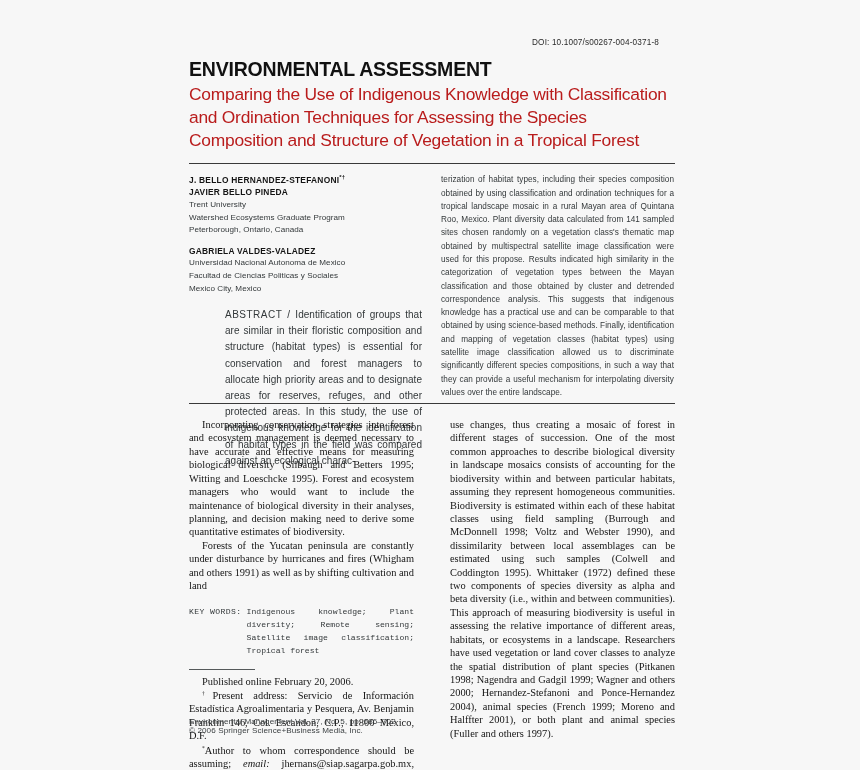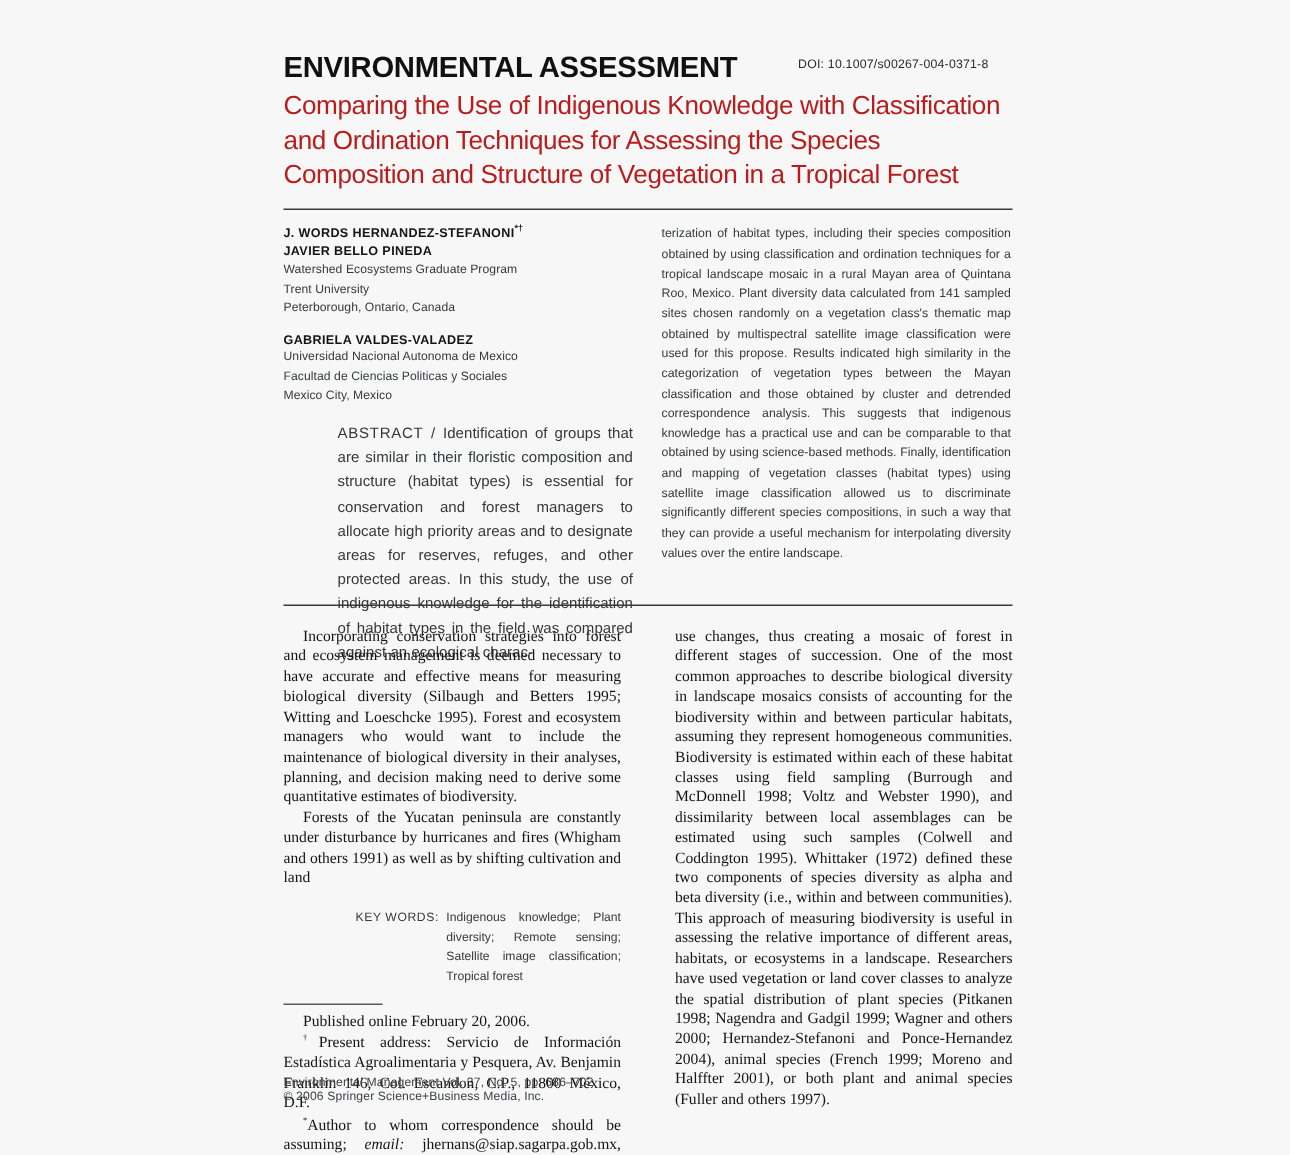--- a/index.html
+++ b/index.html
@@ -33,21 +33,21 @@
     color: #2a2a2a;
     white-space: nowrap;
   }
 
   .journal-section {
     font-family: "Liberation Sans", sans-serif;
     font-weight: bold;
     font-size: 19.5px;
     letter-spacing: -0.2px;
     margin: 0;
-    padding-top: 34px;
+    padding-top: 58px;
     line-height: 1.15;
     color: #111;
   }
 
   .article-title {
     font-family: "Liberation Sans", sans-serif;
     font-weight: normal;
     font-size: 17.4px;
     line-height: 1.32;
     margin: 3px 0 0 0;
@@ -150,28 +150,27 @@
     text-indent: 13px;
     hyphens: none;
   }
   .body-col p.noindent {
     text-indent: 0;
   }
 
   
   .keywords {
     margin-top: 14px;
-    font-family: Liberation Sans, sans-serif;
+    font-family: Liberation Mono, monospace;
     font-size: 8.1px;
     line-height: 1.58;
     color: #33383a;
     text-align: justify;
     display: flex;
     gap: 5px;
-    margin-left: 48px;
   }
   .kw-label {
     white-space: nowrap;
     letter-spacing: 0.4px;
   }
   .kw-text {
     flex: 1;
     text-align: justify;
   }
 
@@ -226,24 +225,24 @@
 
   <h2 class="article-title">Comparing the Use of Indigenous Knowledge with Classification and Ordination Techniques for Assessing the Species Composition and Structure of Vegetation in a Tropical Forest</h2>
 
   <hr class="rule-top">
 
   <div class="cols">
 
     <div class="col">
 
       <div>
-        <div class="author-name"><span>J. WORDS HERNANDEZ-STEFANONI</span><span class="sup">*†</span></div>
+        <div class="author-name"><span>J. BELLO HERNANDEZ-STEFANONI</span><span class="sup">*†</span></div>
         <div class="author-name">JAVIER BELLO PINEDA</div>
+        <div class="affil">Trent University</div>
         <div class="affil">Watershed Ecosystems Graduate Program</div>
-        <div class="affil">Trent University</div>
         <div class="affil">Peterborough, Ontario, Canada</div>
         <div class="affil-gap"></div>
         <div class="author-name">GABRIELA VALDES-VALADEZ</div>
         <div class="affil">Universidad Nacional Autonoma de Mexico</div>
         <div class="affil">Facultad de Ciencias Politicas y Sociales</div>
         <div class="affil">Mexico City, Mexico</div>
       </div>
 
       <div class="abstract"><span class="lead">ABSTRACT /</span><span> Identification of groups that are similar in their floristic composition and structure (habitat types) is essential for conservation and forest managers to allocate high priority areas and to designate areas for reserves, refuges, and other protected areas. In this study, the use of indigenous knowledge for the identification of habitat types in the field was compared against an ecological charac-</span></div>
 

